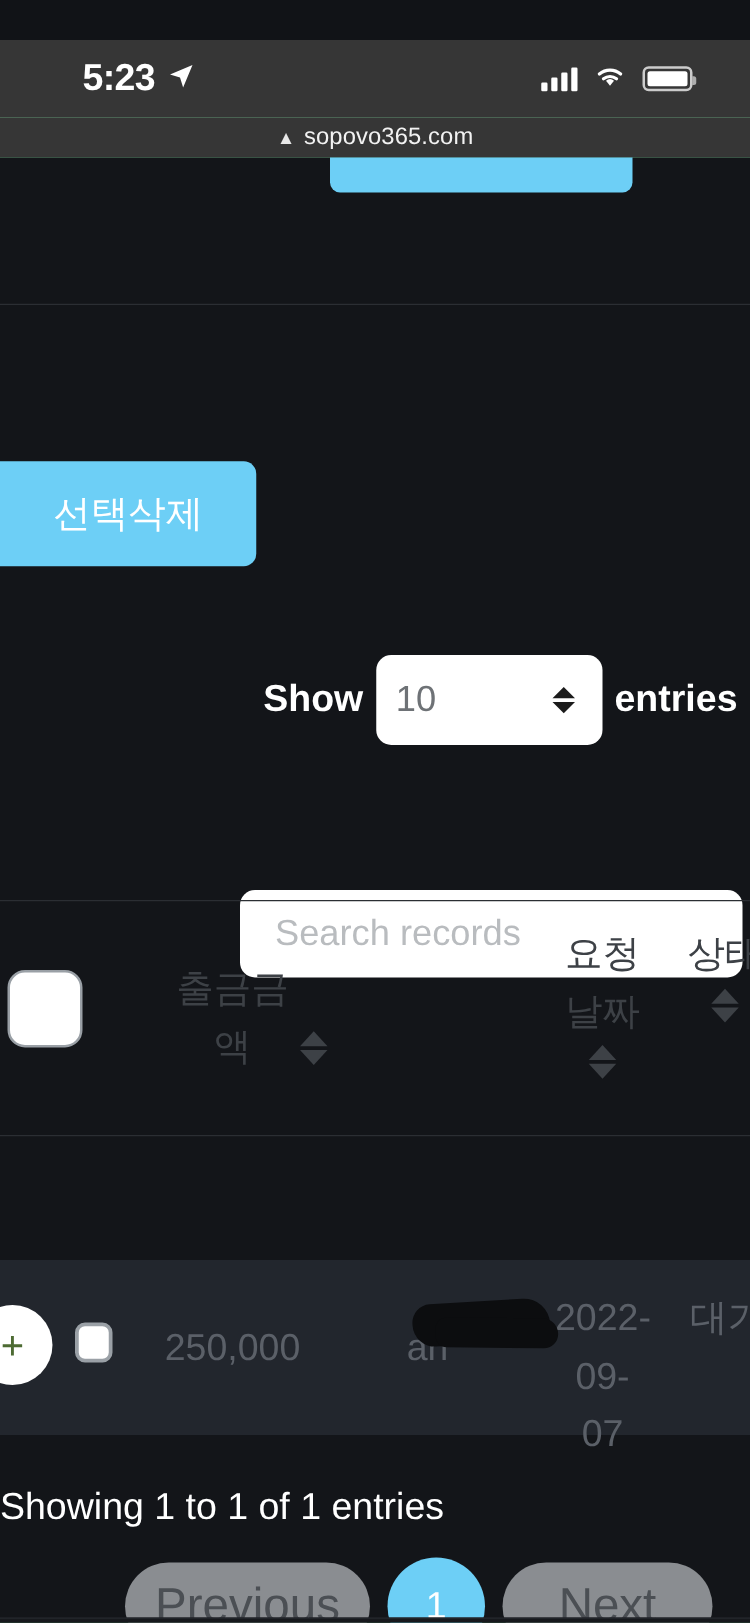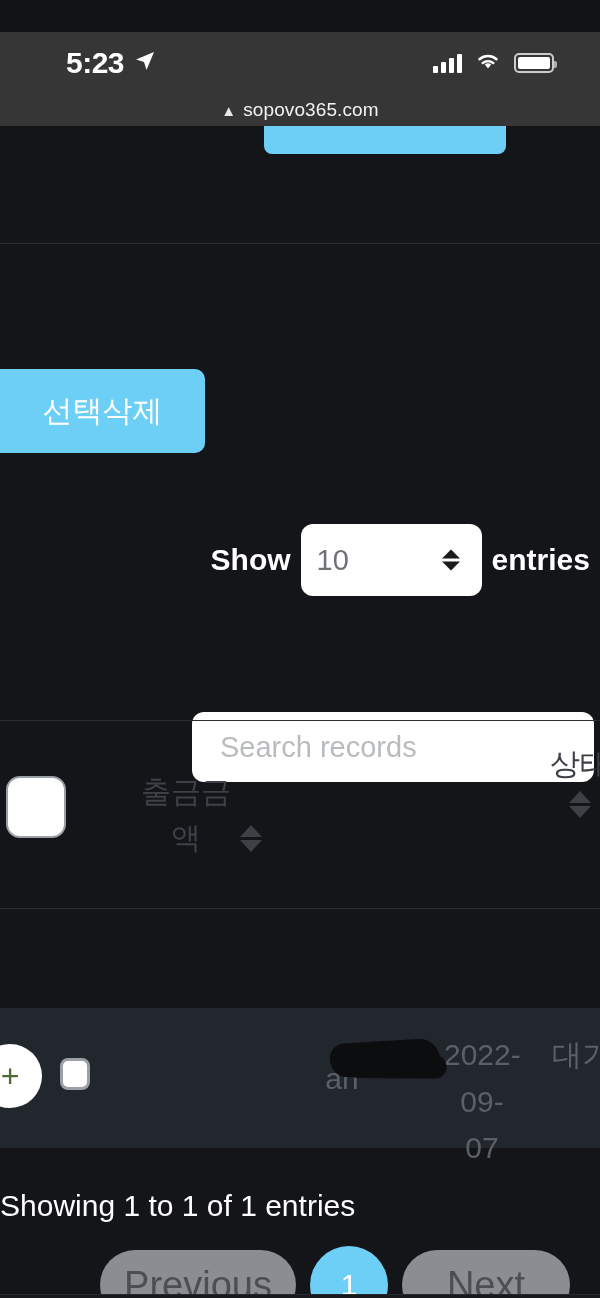--- a/index.html
+++ b/index.html
@@ -330,36 +330,44 @@
 
       <div class="th amount">
         <span>출금금액</span>
         <span class="sort">
             <i class="s-up"></i>
             <i class="s-dn"></i>
           </span>
       </div>
 
 
+      <div class="th date">
+        <span>요청날짜</span>
+        <span class="sort">
+            <i class="s-up"></i>
+            <i class="s-dn"></i>
+          </span>
+      </div>
 
       <div class="th status">
         <span>상태</span>
         <span class="sort">
             <i class="s-up"></i>
             <i class="s-dn"></i>
           </span>
       </div>
     </div>
     <div class="thead-rule bot"></div>
 
     <div class="row">
       <div class="row-expand">
         <span class="plus-glyph">+</span>
       </div>
       <div class="row-check"></div>
+      <div class="cell amount">250,000</div>
       <div class="cell id">ari</div>
       <div class="cell date">2022-09-07</div>
       <div class="cell status">대기</div>
     </div>
     <div class="redaction"></div>
 
     <div class="info">Showing 1 to 1 of 1 entries</div>
 
     <div class="pagination">
       <div class="pg-btn prev">Previous</div>

